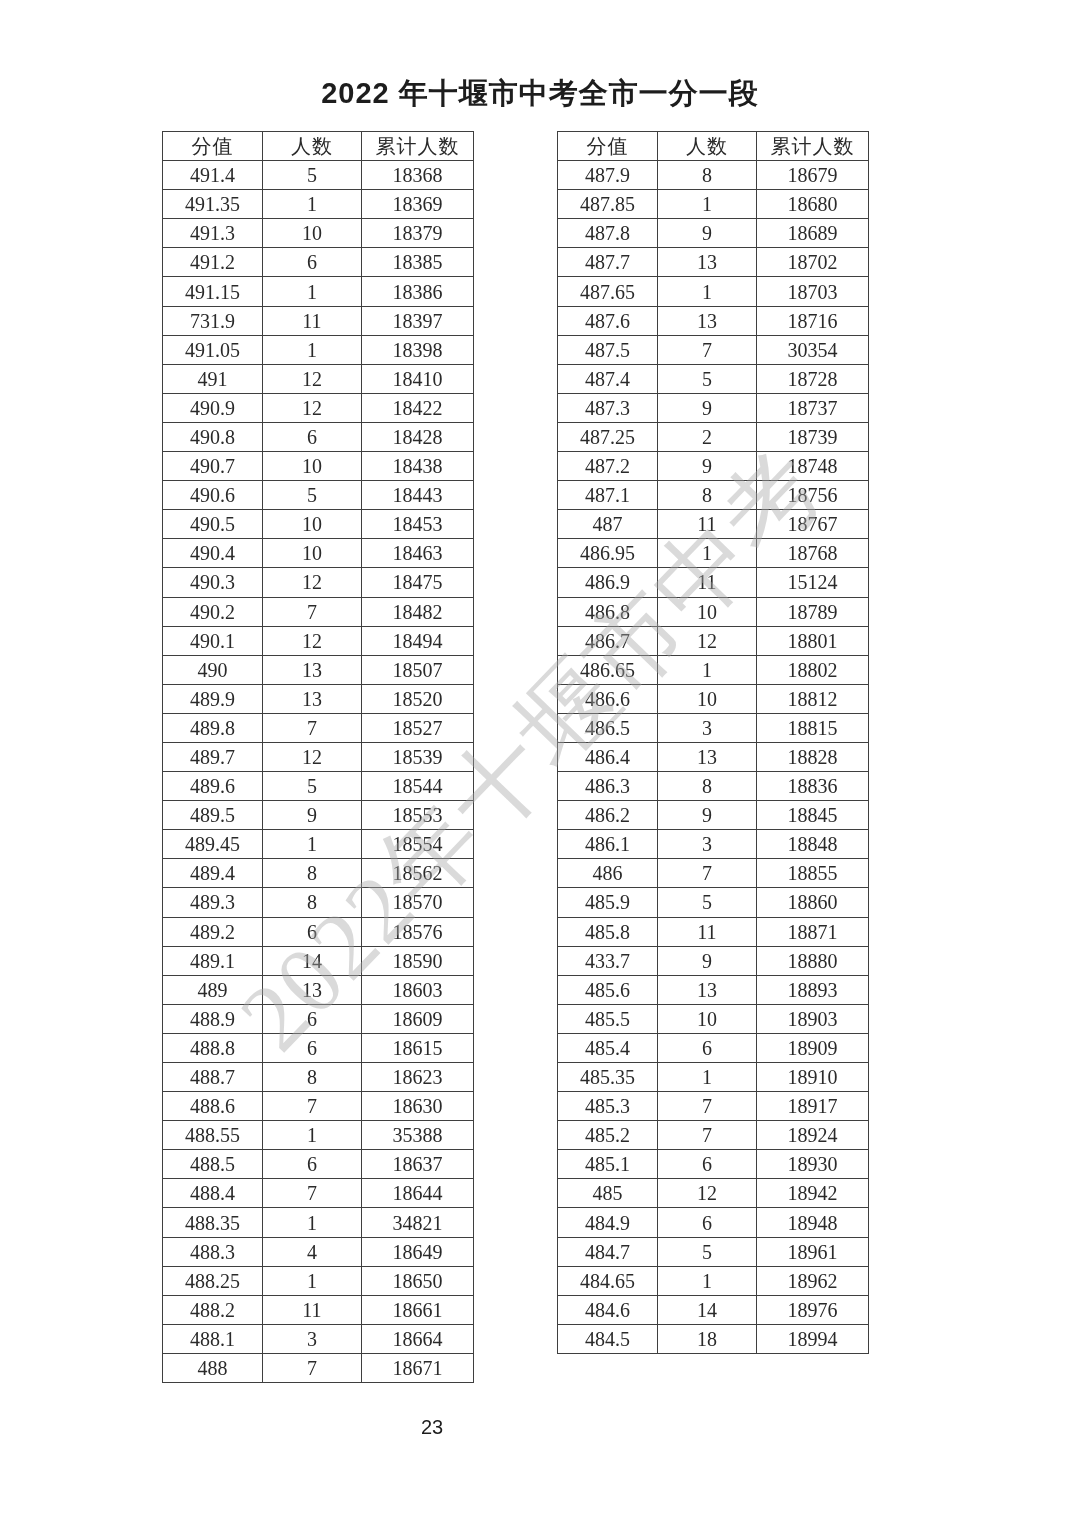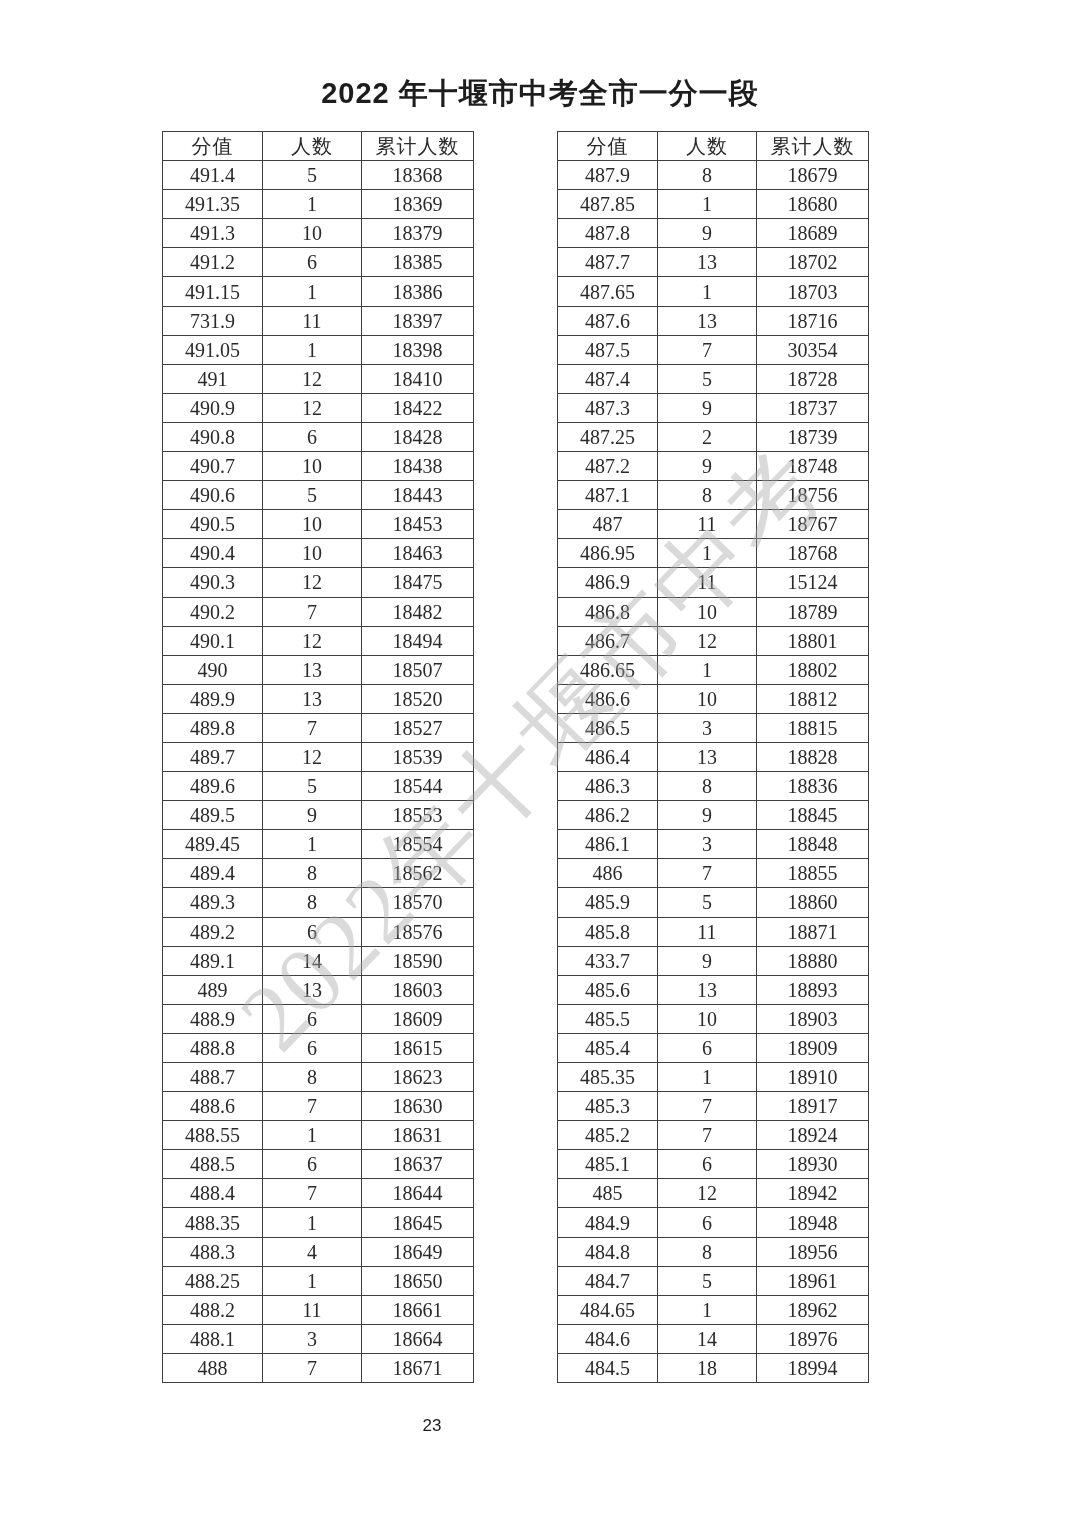--- a/index.html
+++ b/index.html
@@ -72,21 +72,21 @@
     z-index: 5;
     pointer-events: none;
   }
   .page-number {
     position: absolute;
     top: 1416px;
     left: 0;
     width: 864px;
     text-align: center;
     font-family: "Liberation Sans", "DejaVu Sans", sans-serif;
-    font-size: 17px;
+    font-size: 20px;
     color: #1d1d1d;
   }
 </style>
 </head>
 <body>
 
 <div class="page">
 
   <div class="doc-title">2022 年十堰市中考全市一分一段</div>
 
@@ -265,36 +265,36 @@
           <td>18623</td>
         </tr>
         <tr>
           <td>488.6</td>
           <td>7</td>
           <td>18630</td>
         </tr>
         <tr>
           <td>488.55</td>
           <td>1</td>
-          <td>18631</td>
+          <td>35388</td>
         </tr>
         <tr>
           <td>488.5</td>
           <td>6</td>
           <td>18637</td>
         </tr>
         <tr>
           <td>488.4</td>
           <td>7</td>
           <td>18644</td>
         </tr>
         <tr>
           <td>488.35</td>
           <td>1</td>
-          <td>18645</td>
+          <td>34821</td>
         </tr>
         <tr>
           <td>488.3</td>
           <td>4</td>
           <td>18649</td>
         </tr>
         <tr>
           <td>488.25</td>
           <td>1</td>
           <td>18650</td>
@@ -510,25 +510,20 @@
           <td>485</td>
           <td>12</td>
           <td>18942</td>
         </tr>
         <tr>
           <td>484.9</td>
           <td>6</td>
           <td>18948</td>
         </tr>
         <tr>
-          <td>484.8</td>
-          <td>8</td>
-          <td>18956</td>
-        </tr>
-        <tr>
           <td>484.7</td>
           <td>5</td>
           <td>18961</td>
         </tr>
         <tr>
           <td>484.65</td>
           <td>1</td>
           <td>18962</td>
         </tr>
         <tr>

